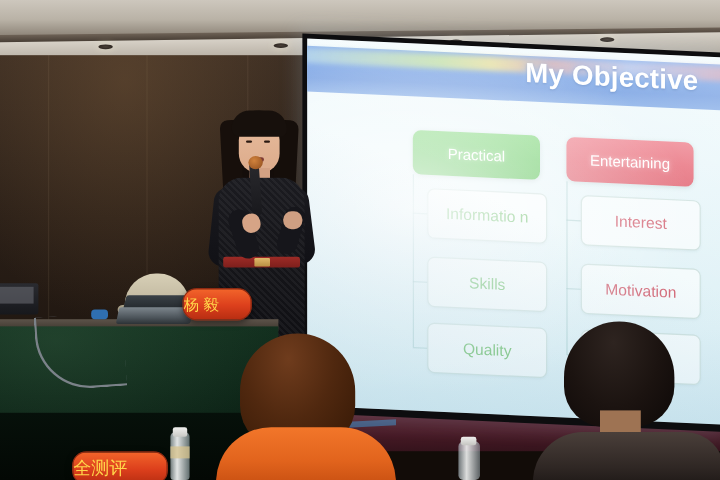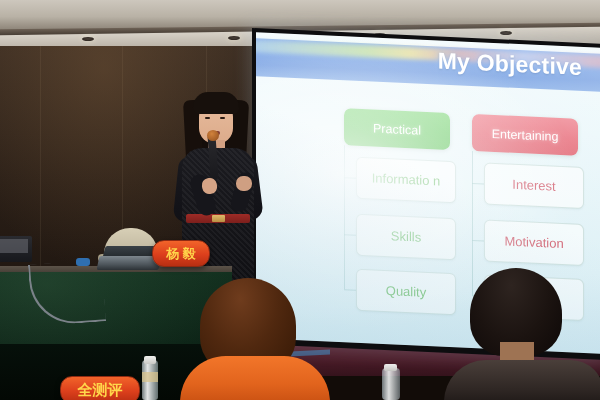--- a/index.html
+++ b/index.html
@@ -352,24 +352,23 @@
     background: #6d6f76; opacity: 0.55;
   }
 
   .nameplate {
     position: absolute;
     background: linear-gradient(180deg, #f2642a 0%, #dc3f1c 55%, #b82e12 100%);
     border: 1px solid #8f2a12;
     border-radius: 12px;
     display: flex;
     align-items: center;
-    justify-content: center;
     gap: 6px;
     color: #ffd64a;
-    font-weight: bold;
+    font-weight: normal;
     box-shadow: 0 2px 5px rgba(0,0,0,0.5);
     overflow: hidden;
   }
   .nameplate-speaker {
     left: 152px; top: 240px; width: 56px; height: 25px; font-size: 13px;
   }
   .nameplate-front {
     left: 60px; top: 376px; width: 78px; height: 26px; font-size: 15px;
   }
 

